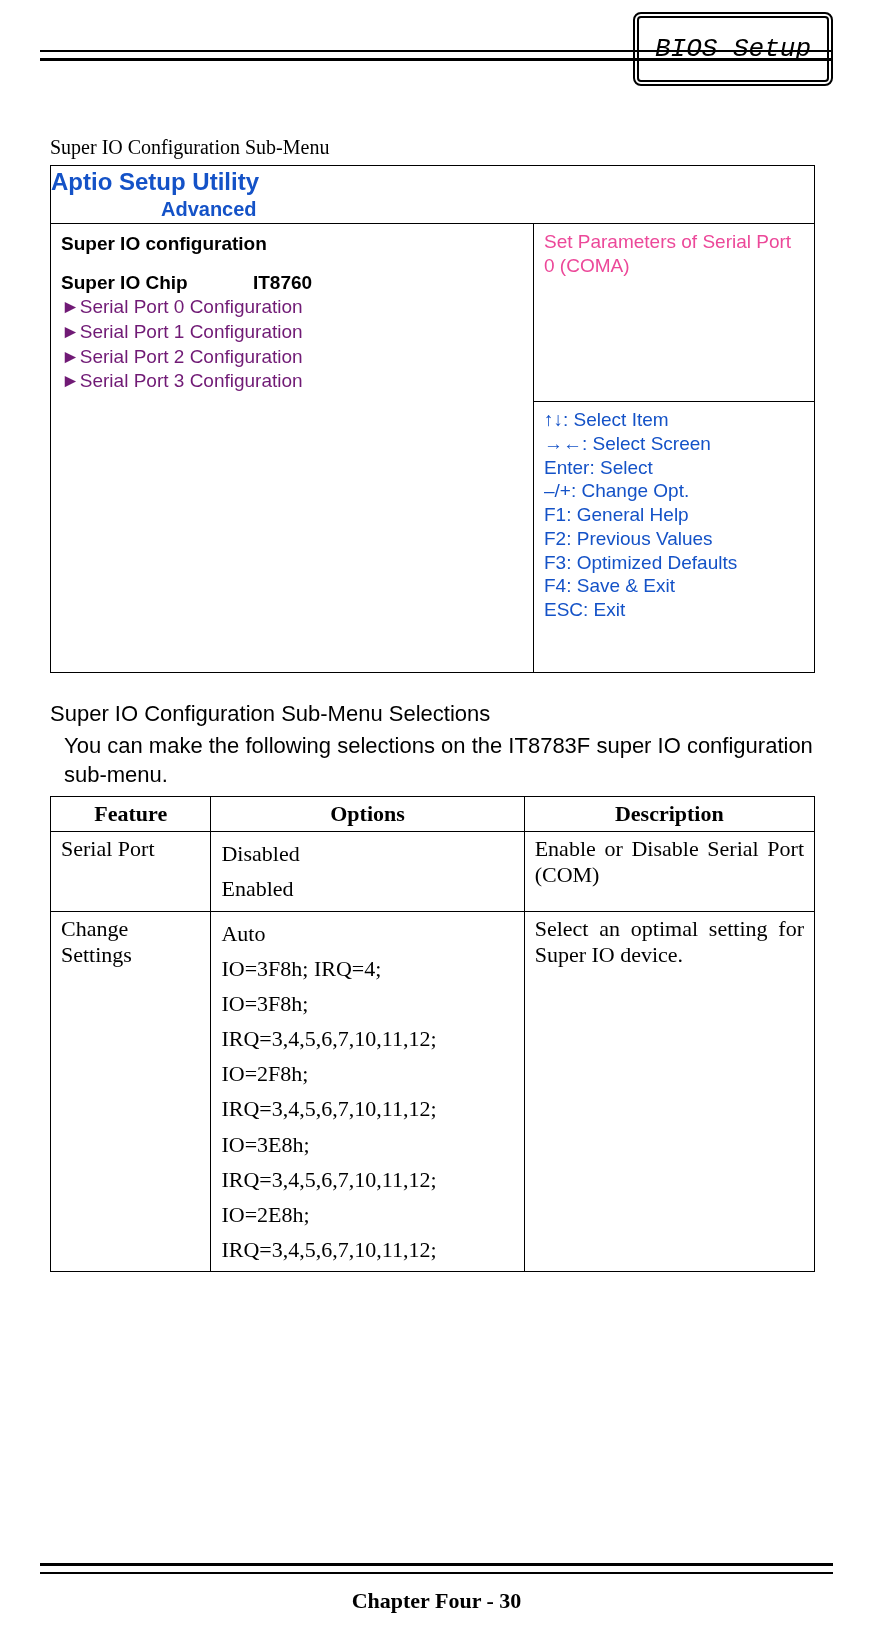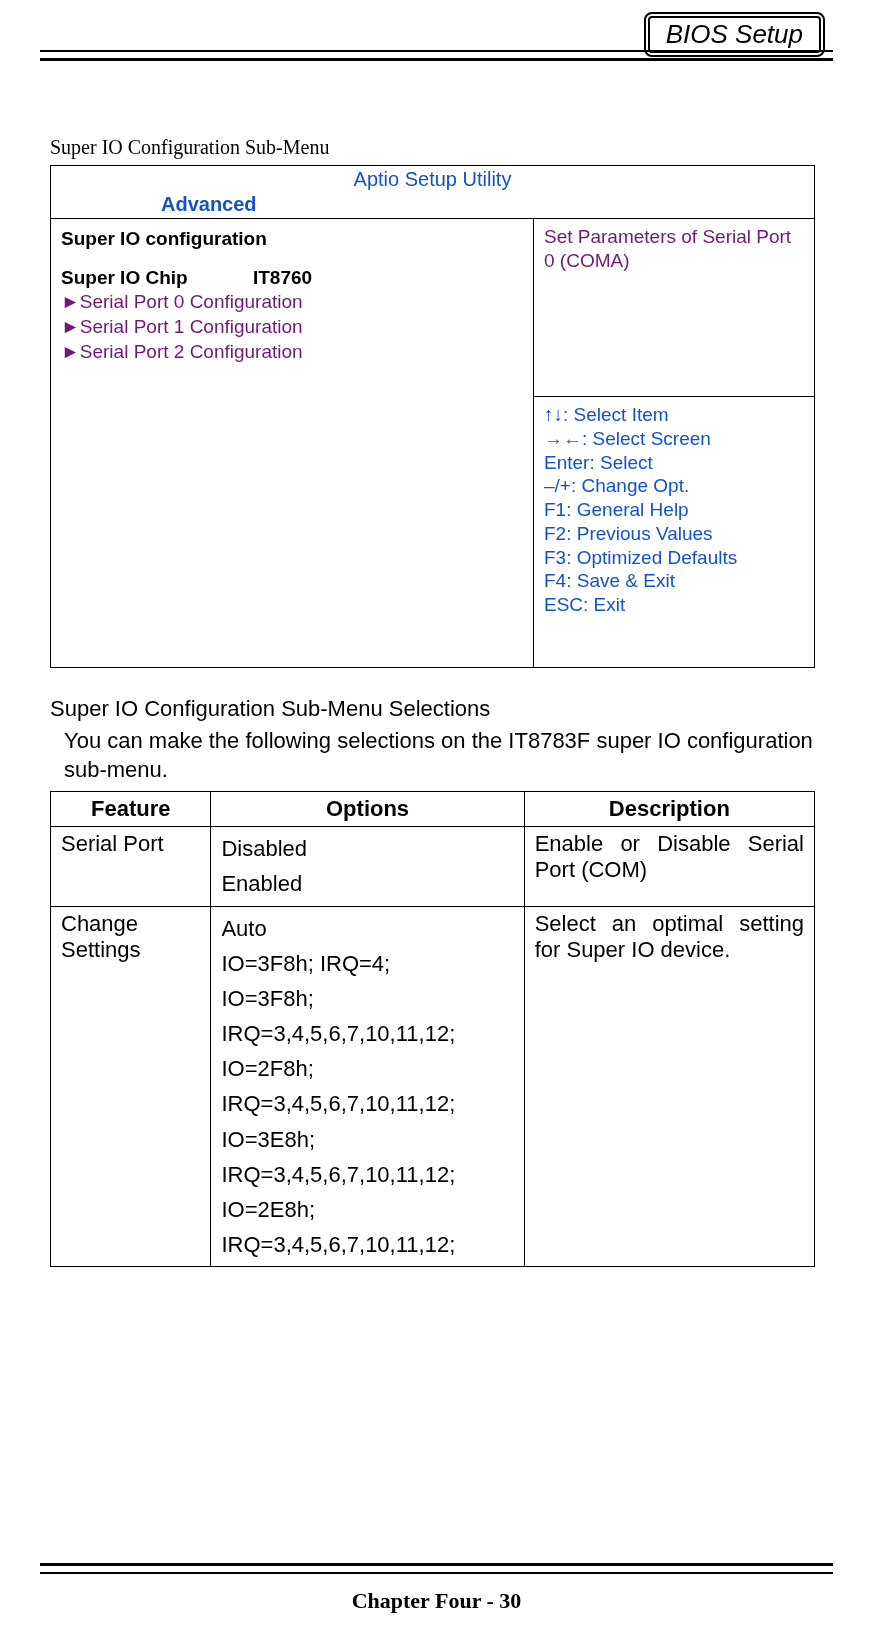--- a/index.html
+++ b/index.html
@@ -1,36 +1,36 @@
 <!DOCTYPE html>
 <html><head>
 <meta charset="utf-8">
 <style>
   html,body{margin:0;padding:0;background:#fff;font-family:Arial,Helvetica,sans-serif;color:#000}
   .page{width:873px;height:1638px;position:relative;box-sizing:border-box;padding:20px 40px 0 50px}
-  .corner-box{position:absolute;top:12px;right:48px;border:6px double #000;border-radius:8px;padding:1px 16px;font-style:italic;font-size:26px;font-family:Liberation Sans, sans-serif}
+  .corner-box{position:absolute;top:12px;right:40px;border:6px double #000;border-radius:8px;padding:16px 16px;font-style:italic;font-size:26px;font-family:Liberation Mono, monospace}
   .top-rule{position:absolute;top:50px;left:40px;right:40px;height:6px;border-top:2px solid #000;border-bottom:3px solid #000}
   .content{padding-top:100px}
   .h1{font-family:Liberation Serif, serif;font-size:20px;margin:16px 0 6px 0}
   .bios-outer{border:1.5px solid #000;margin:4px 18px 0 0}
   .bios-head{border-bottom:1.5px solid #000}
-  .bios-title{color:#1452c7;font-weight:normal;text-align:center;font-size:20px;padding:2px 0}
+  .bios-title{color:#1452c7;font-weight:bold;font-size:24px;padding:2px 0}
   .bios-menu{color:#1452c7;font-weight:bold;font-size:20px;padding:0 0 2px 110px}
   .bios-body{display:flex}
   .bios-left{flex:1.65;padding:8px 10px 200px 10px;font-size:19px;line-height:1.3}
   .bios-left .bold{font-weight:bold}
   .chip-row{font-weight:bold}
   .chip-val{display:inline-block;margin-left:60px}
   .link{color:#701a75}
   .bios-right{flex:1;display:flex;flex-direction:column;border-left:1.5px solid #000}
-  .bios-help{color:#701a75;padding:6px 10px;font-size:19px;line-height:1.25;flex:0 0 auto;height:165px}
+  .bios-help{color:#ec4899;padding:6px 10px;font-size:19px;line-height:1.25;flex:0 0 auto;height:165px}
   .bios-keys{color:#1452c7;padding:6px 10px 50px 10px;font-size:19px;line-height:1.25;border-top:1.5px solid #000;flex:1}
   .sect-h2{font-weight:normal;font-size:22px;margin:28px 0 4px 0;font-family:Arial,Helvetica,sans-serif}
   .para{font-size:22px;font-family:Arial,Helvetica,sans-serif;line-height:1.35;margin:0 18px 6px 14px}
-  table.ft{border-collapse:collapse;width:calc(100% - 18px);font-family:Liberation Sans, sans-serif;font-size:22px}
+  table.ft{border-collapse:collapse;width:calc(100% - 18px);font-family:Liberation Serif, serif;font-size:22px}
   table.ft th,table.ft td{border:1.5px solid #000;padding:4px 10px;vertical-align:top}
   table.ft th{font-weight:bold;text-align:center}
   table.ft td.opts{line-height:1.6}
   table.ft td.desc{text-align:justify}
   .bottom-rule{position:absolute;bottom:64px;left:40px;right:40px;height:6px;border-top:3px solid #000;border-bottom:2px solid #000}
   .footer{position:absolute;bottom:24px;left:0;right:0;text-align:center;font-family:"Times New Roman",serif;font-weight:bold;font-size:22px}
 </style>
 </head>
 <body>
 
@@ -50,20 +50,21 @@
         <div class="bios-left">
           <div class="bold">Super IO configuration</div>
           <div style="height:14px"></div>
           <div class="chip-row">
             <span>Super IO Chip</span>
             <span class="chip-val">IT8760</span>
           </div>
           <div class="link">►Serial Port 0 Configuration</div>
           <div class="link">►Serial Port 1 Configuration</div>
           <div class="link">►Serial Port 2 Configuration</div>
+          <div class="link">►Serial Port 3 Configuration</div>
         </div>
         <div class="bios-right">
           <div class="bios-help">Set Parameters of Serial Port 0 (COMA)</div>
           <div class="bios-keys">
             <div>↑↓: Select Item</div>
             <div>→←: Select Screen</div>
             <div>Enter: Select</div>
             <div>–/+: Change Opt.</div>
             <div>F1: General Help</div>
             <div>F2: Previous Values</div>

